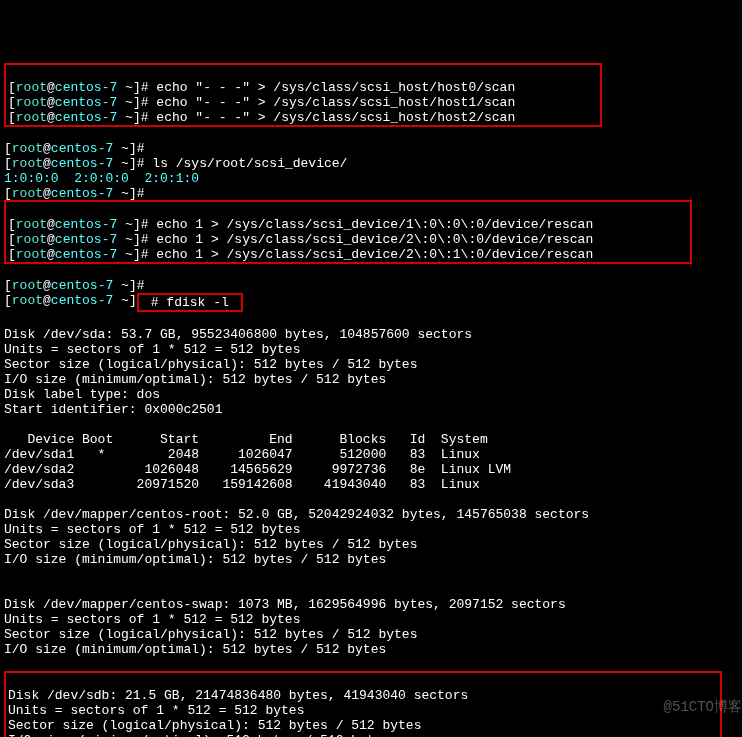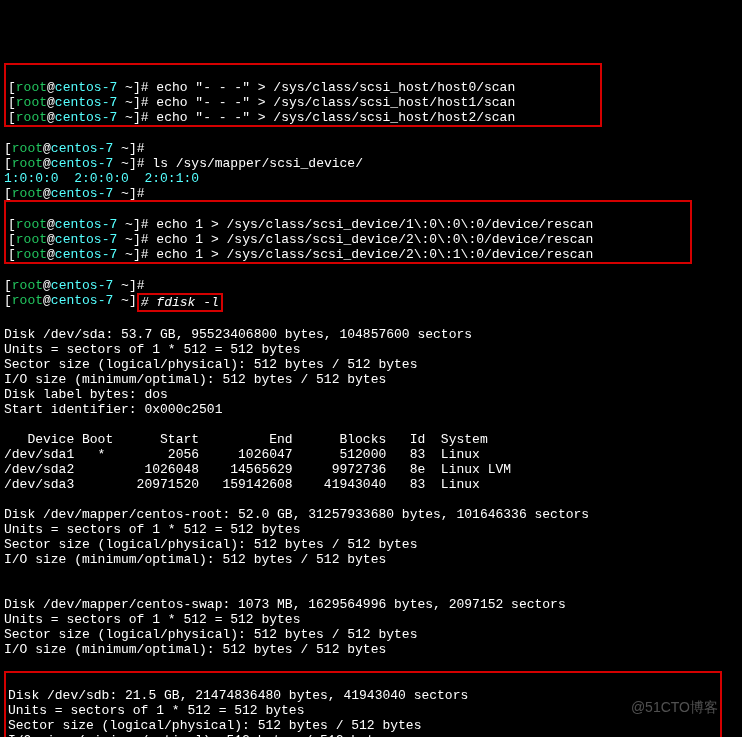--- a/index.html
+++ b/index.html
@@ -7,78 +7,77 @@
     padding: 4px;
     background: #000;
     font-family: "Consolas", "Courier New", monospace;
     font-size: 13px;
     line-height: 15px;
     color: #fff;
     width: 742px;
     box-sizing: border-box;
     white-space: pre;
   }
-  .yellow { color: #22c55e; }
+  .yellow { color: #5eead4; }
   .cyan   { color: #55ffff; margin-top: 29px; }
   .white  { color: #fff; }
   .box-red {
     border: 2px solid #d40000;
     display: block;
     padding: 0 2px;
     margin: -1px 0;
   }
   .inline-box {
     border: 2px solid #d40000;
     display: inline-block;
-    padding: 0 2px;
+    padding: 0 12px;
     vertical-align: top;
-    font-style: italic;
   }
   .watermark {
     position: absolute;
-    right: 24px;
+    right: 0;
     top: 700px;
     color: rgba(200,200,200,0.4);
-    font-family: Liberation Sans, sans-serif;
+    font-family: Liberation Mono, monospace;
     font-size: 14px;
   }
 </style>
 </head>
 <body>
 
 
 
 <span class="box-red" style="width:590px">
 <span><span class="white">[</span><span class="yellow">root</span><span class="white">@</span><span class="cyan">centos-7</span><span class="white"> </span><span class="white">~</span><span class="white">]</span><span class="white">#</span><span class="white"> </span><span class="white">echo "- - -" &gt; /sys/class/scsi_host/host0/scan</span></span>
 <span><span class="white">[</span><span class="yellow">root</span><span class="white">@</span><span class="cyan">centos-7</span><span class="white"> </span><span class="white">~</span><span class="white">]</span><span class="white">#</span><span class="white"> </span><span class="white">echo "- - -" &gt; /sys/class/scsi_host/host1/scan</span></span>
 <span><span class="white">[</span><span class="yellow">root</span><span class="white">@</span><span class="cyan">centos-7</span><span class="white"> </span><span class="white">~</span><span class="white">]</span><span class="white">#</span><span class="white"> </span><span class="white">echo "- - -" &gt; /sys/class/scsi_host/host2/scan</span></span></span>
 <span><span class="white">[</span><span class="yellow">root</span><span class="white">@</span><span class="cyan">centos-7</span><span class="white"> </span><span class="white">~</span><span class="white">]</span><span class="white">#</span></span>
-<span><span class="white">[</span><span class="yellow">root</span><span class="white">@</span><span class="cyan">centos-7</span><span class="white"> </span><span class="white">~</span><span class="white">]</span><span class="white">#</span><span class="white"> </span><span class="white">ls /sys/mapper/scsi_device/</span></span>
+<span><span class="white">[</span><span class="yellow">root</span><span class="white">@</span><span class="cyan">centos-7</span><span class="white"> </span><span class="white">~</span><span class="white">]</span><span class="white">#</span><span class="white"> </span><span class="white">ls /sys/root/scsi_device/</span></span>
 <span class="cyan">1:0:0:0  2:0:0:0  2:0:1:0</span>
 <span><span class="white">[</span><span class="yellow">root</span><span class="white">@</span><span class="cyan">centos-7</span><span class="white"> </span><span class="white">~</span><span class="white">]</span><span class="white">#</span></span>
 <span class="box-red" style="width:680px">
 <span><span class="white">[</span><span class="yellow">root</span><span class="white">@</span><span class="cyan">centos-7</span><span class="white"> </span><span class="white">~</span><span class="white">]</span><span class="white">#</span><span class="white"> </span><span class="white">echo 1 &gt; /sys/class/scsi_device/1\:0\:0\:0/device/rescan</span></span>
 <span><span class="white">[</span><span class="yellow">root</span><span class="white">@</span><span class="cyan">centos-7</span><span class="white"> </span><span class="white">~</span><span class="white">]</span><span class="white">#</span><span class="white"> </span><span class="white">echo 1 &gt; /sys/class/scsi_device/2\:0\:0\:0/device/rescan</span></span>
 <span><span class="white">[</span><span class="yellow">root</span><span class="white">@</span><span class="cyan">centos-7</span><span class="white"> </span><span class="white">~</span><span class="white">]</span><span class="white">#</span><span class="white"> </span><span class="white">echo 1 &gt; /sys/class/scsi_device/2\:0\:1\:0/device/rescan</span></span></span>
 <span><span class="white">[</span><span class="yellow">root</span><span class="white">@</span><span class="cyan">centos-7</span><span class="white"> </span><span class="white">~</span><span class="white">]</span><span class="white">#</span></span>
 <span><span class="white">[</span><span class="yellow">root</span><span class="white">@</span><span class="cyan">centos-7</span><span class="white"> </span><span class="white">~</span><span class="white">]</span><span class="inline-box"><span class="white">#</span><span class="white"> </span><span class="white">fdisk -l</span></span></span>
 
 <span>Disk /dev/sda: 53.7 GB, 95523406800 bytes, 104857600 sectors</span>
 <span>Units = sectors of 1 * 512 = 512 bytes</span>
 <span>Sector size (logical/physical): 512 bytes / 512 bytes</span>
 <span>I/O size (minimum/optimal): 512 bytes / 512 bytes</span>
-<span>Disk label bytes: dos</span>
+<span>Disk label type: dos</span>
 <span>Start identifier: 0x000c2501</span>
 
 <span>   Device Boot      Start         End      Blocks   Id  System</span>
-<span>/dev/sda1   *        2056     1026047      512000   83  Linux</span>
+<span>/dev/sda1   *        2048     1026047      512000   83  Linux</span>
 <span>/dev/sda2         1026048    14565629     9972736   8e  Linux LVM</span>
 <span>/dev/sda3        20971520   159142608    41943040   83  Linux</span>
 
-<span>Disk /dev/mapper/centos-root: 52.0 GB, 31257933680 bytes, 101646336 sectors</span>
+<span>Disk /dev/mapper/centos-root: 52.0 GB, 52042924032 bytes, 145765038 sectors</span>
 <span>Units = sectors of 1 * 512 = 512 bytes</span>
 <span>Sector size (logical/physical): 512 bytes / 512 bytes</span>
 <span>I/O size (minimum/optimal): 512 bytes / 512 bytes</span>
 
 
 <span>Disk /dev/mapper/centos-swap: 1073 MB, 1629564996 bytes, 2097152 sectors</span>
 <span>Units = sectors of 1 * 512 = 512 bytes</span>
 <span>Sector size (logical/physical): 512 bytes / 512 bytes</span>
 <span>I/O size (minimum/optimal): 512 bytes / 512 bytes</span>
 

